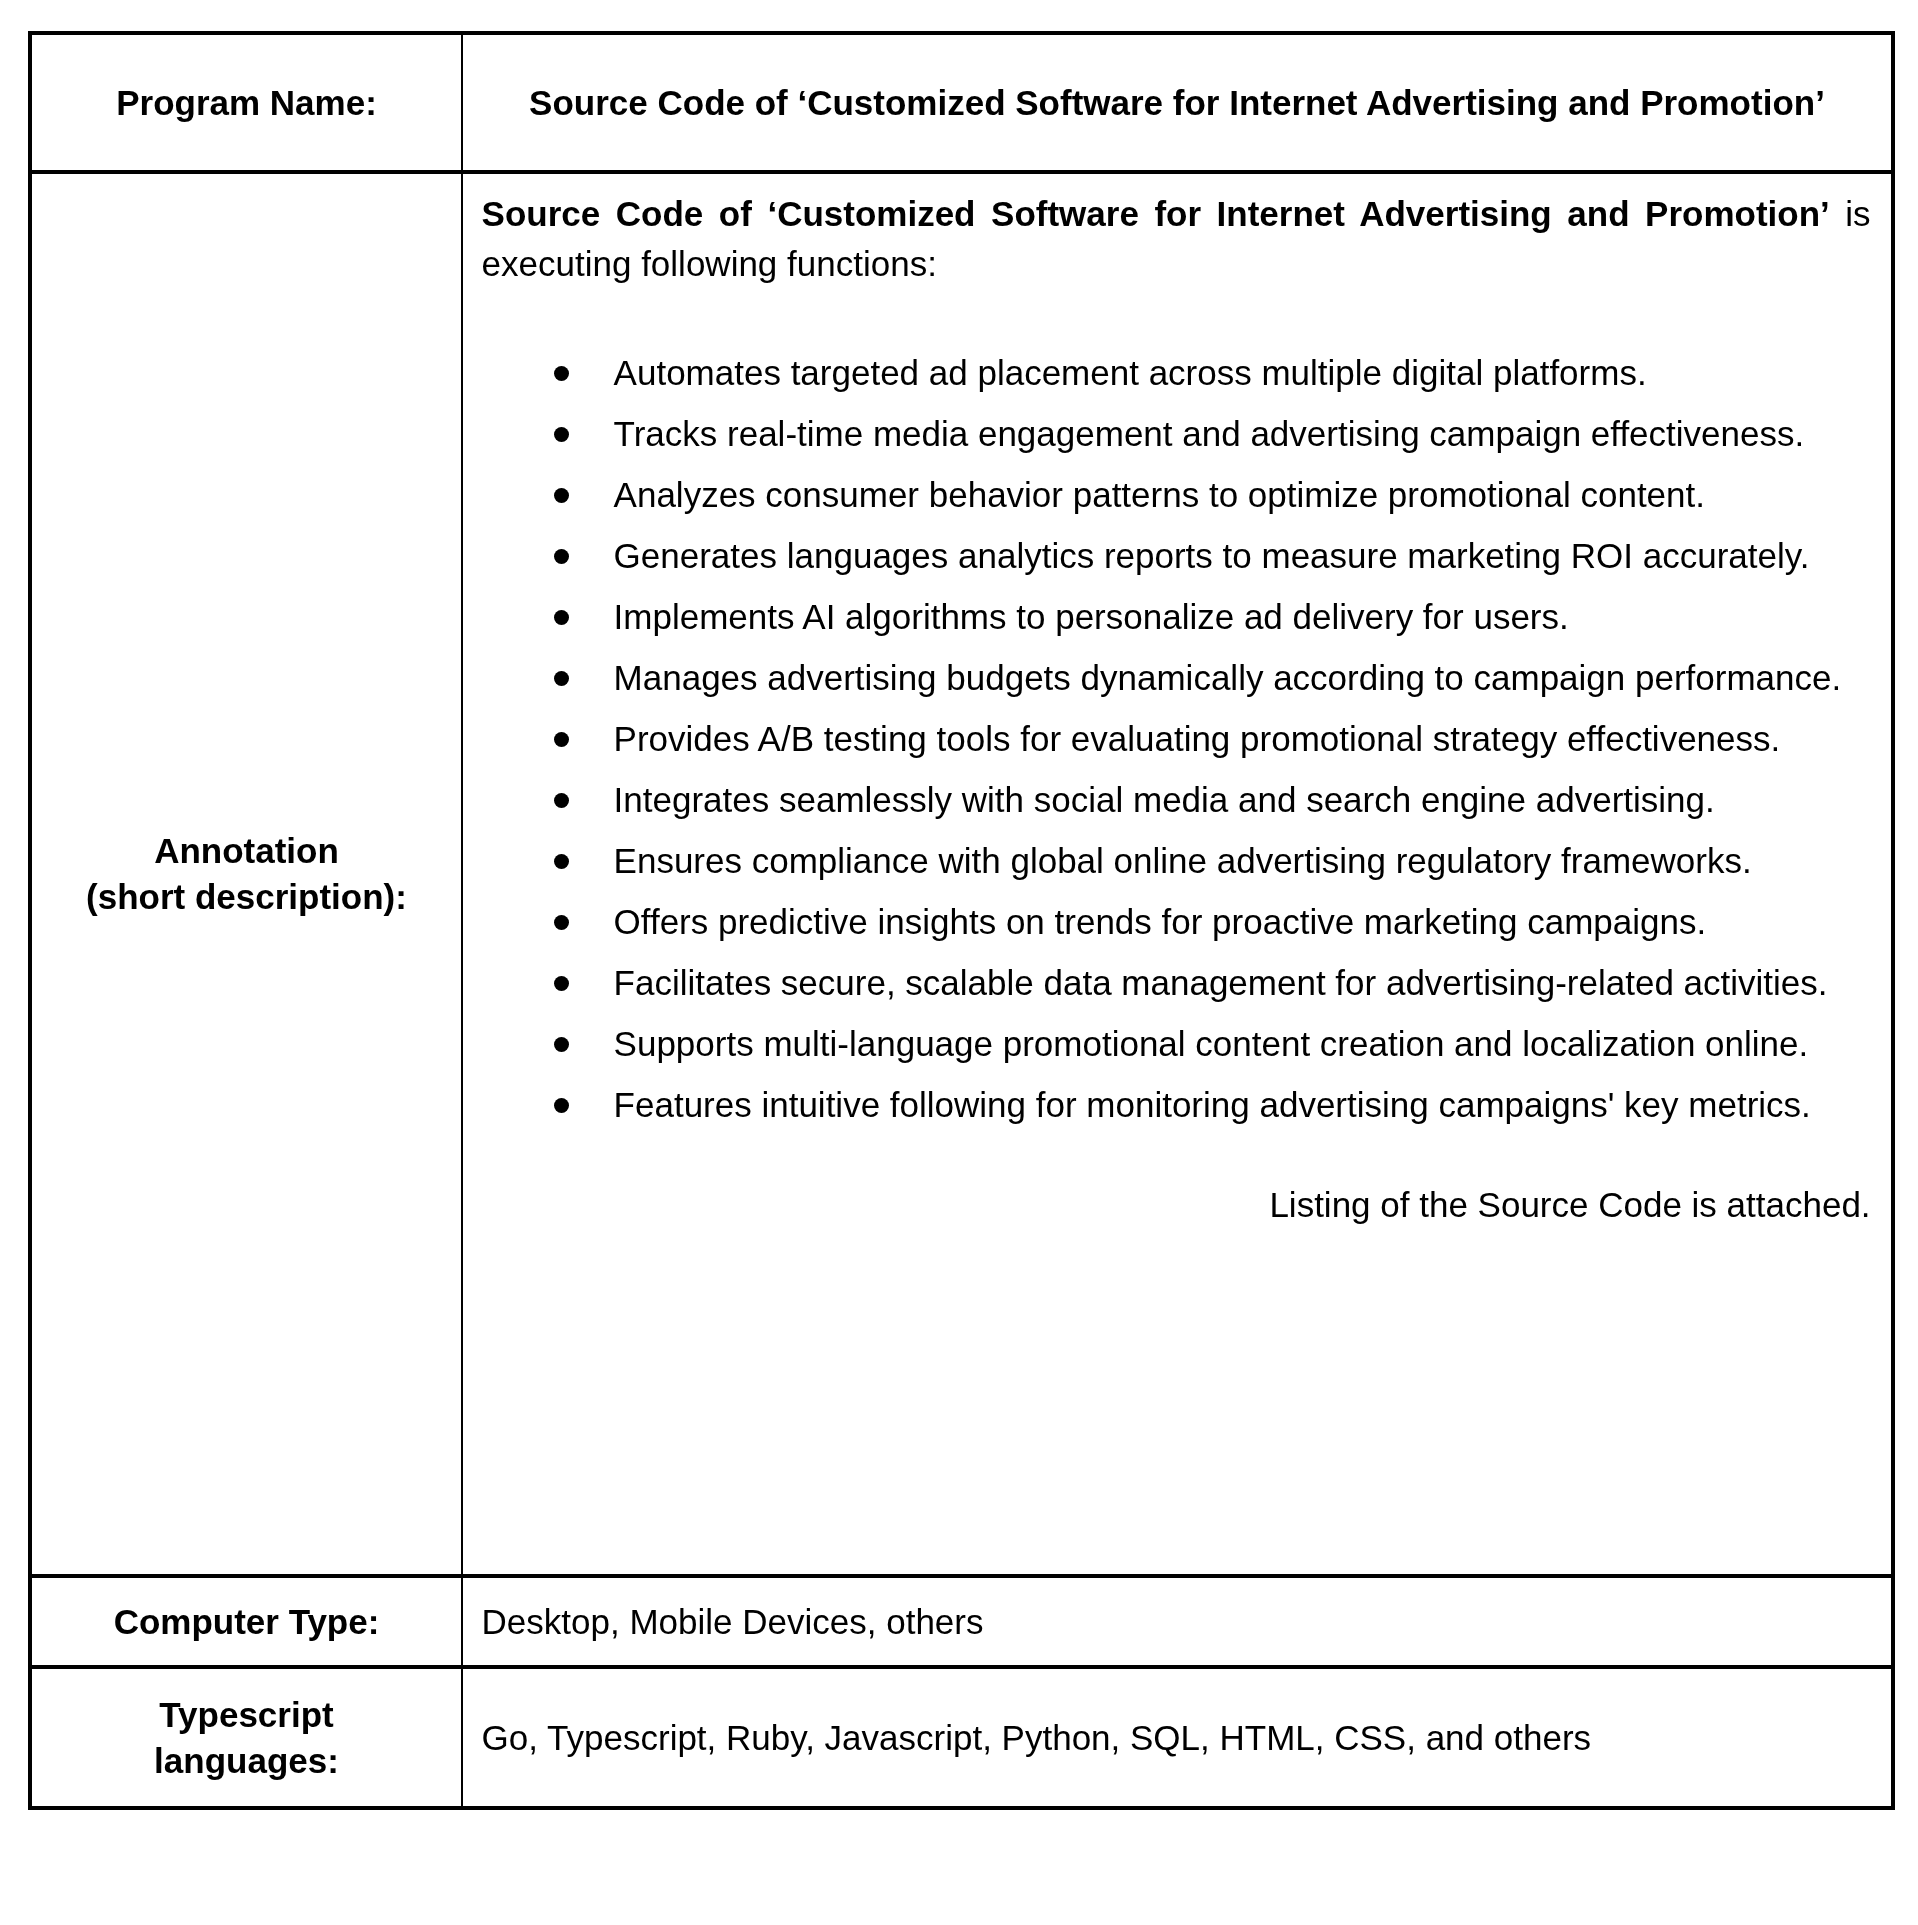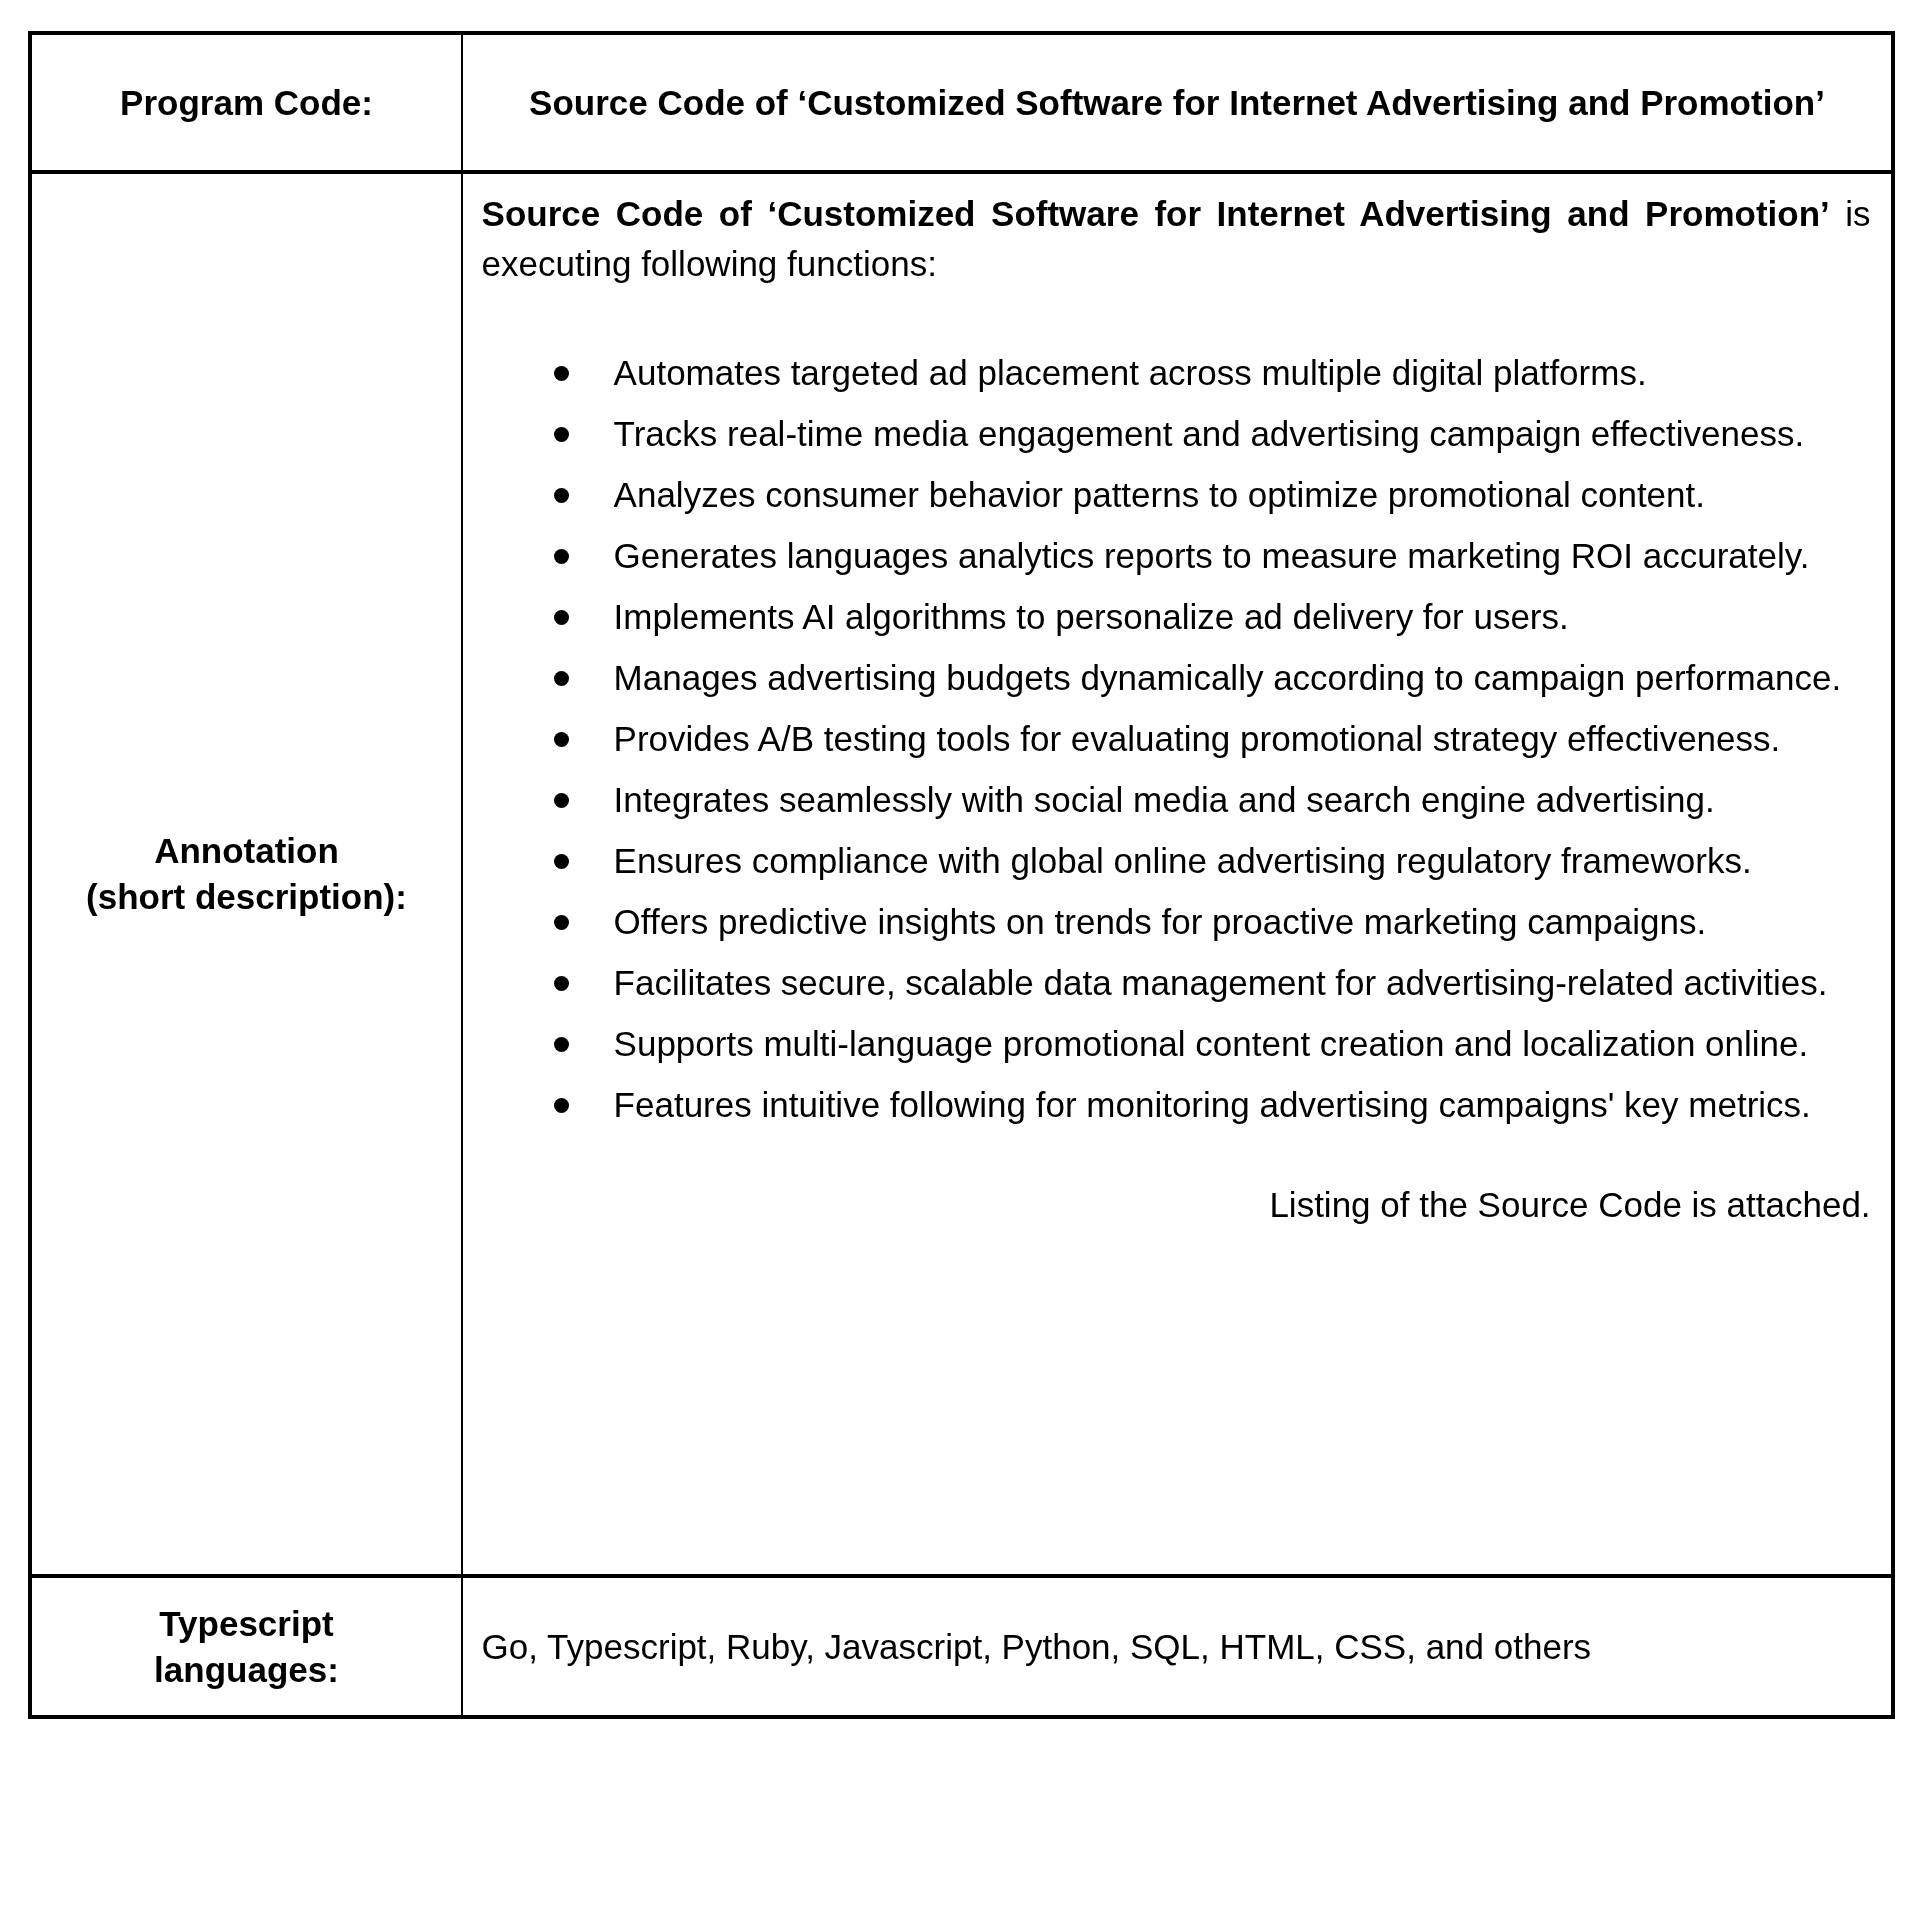--- a/index.html
+++ b/index.html
@@ -110,21 +110,21 @@
 <div class="page">
   <table class="doc">
     <colgroup>
         <col class="c1">
         <col class="c2">
       </colgroup>
 
     <tbody>
         <tr class="row-program-name">
       <td class="label-cell">
-        <span class="label-line">Program Code:</span>
+        <span class="label-line">Program Name:</span>
       </td>
       <td class="title-cell">
         <span>Source Code of ‘Customized Software for Internet Advertising and Promotion’</span>
       </td>
     </tr>
 
     <tr class="row-annotation">
       <td class="label-cell">
         <span class="label-line">Annotation</span>
         <span class="label-line">(short description):</span>
@@ -143,20 +143,28 @@
           <li>Ensures compliance with global online advertising regulatory frameworks.</li>
           <li>Offers predictive insights on trends for proactive marketing campaigns.</li>
           <li>Facilitates secure, scalable data management for advertising-related activities.</li>
           <li>Supports multi-language promotional content creation and localization online.</li>
           <li>Features intuitive following for monitoring advertising campaigns' key metrics.</li>
         </ul>
         <p class="closing">Listing of the Source Code is attached.</p>
       </td>
     </tr>
 
+    <tr class="row-computer-type">
+      <td class="label-cell">
+        <span class="label-line">Computer Type:</span>
+      </td>
+      <td class="value-cell">
+        <span>Desktop, Mobile Devices, others</span>
+      </td>
+    </tr>
 
     <tr class="row-prog-langs">
       <td class="label-cell">
         <span class="label-line">Typescript</span>
         <span class="label-line">languages:</span>
       </td>
       <td class="value-cell">
         <span>Go, Typescript, Ruby, Javascript, Python, SQL, HTML, CSS, and others</span>
       </td>
     </tr>

